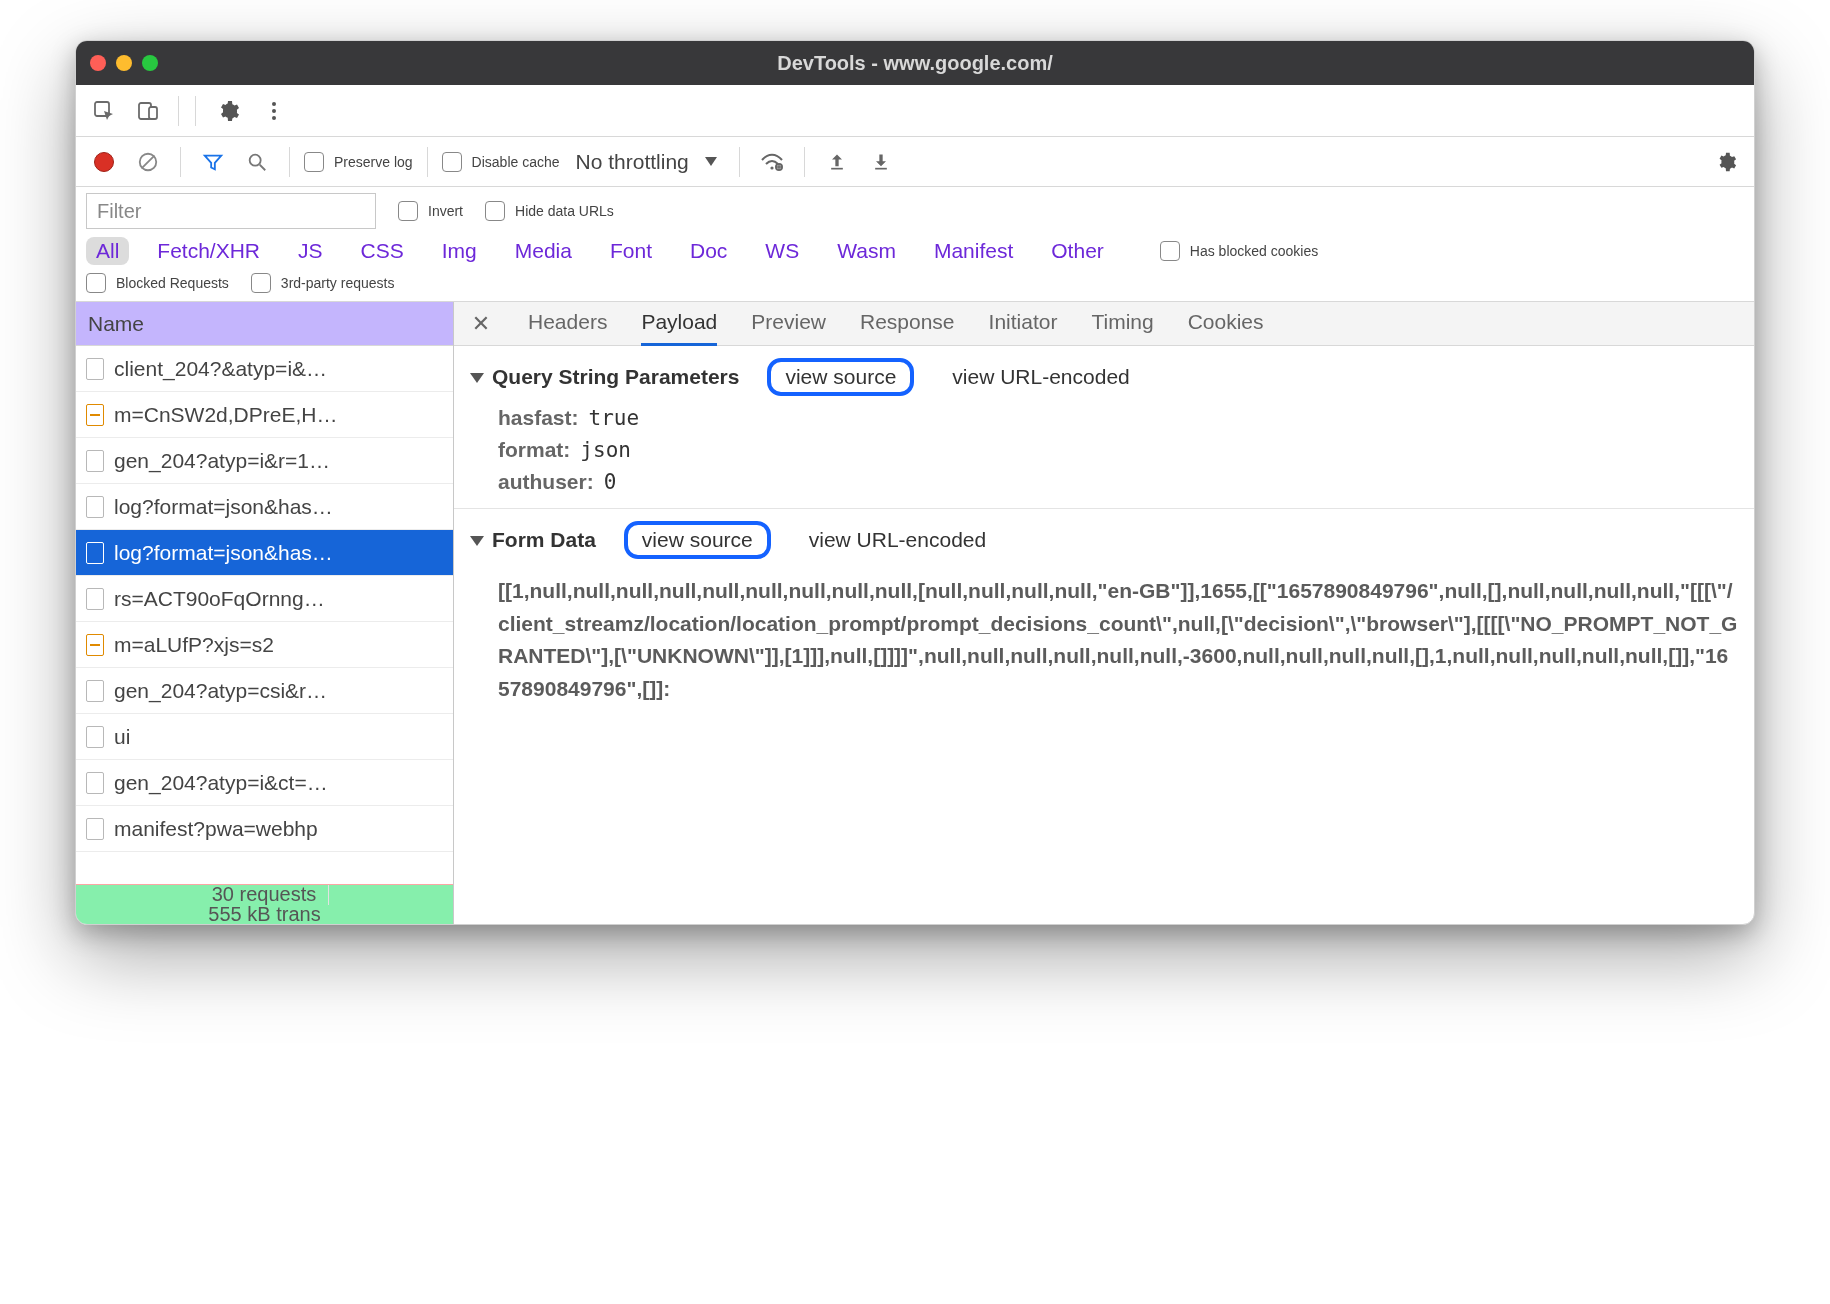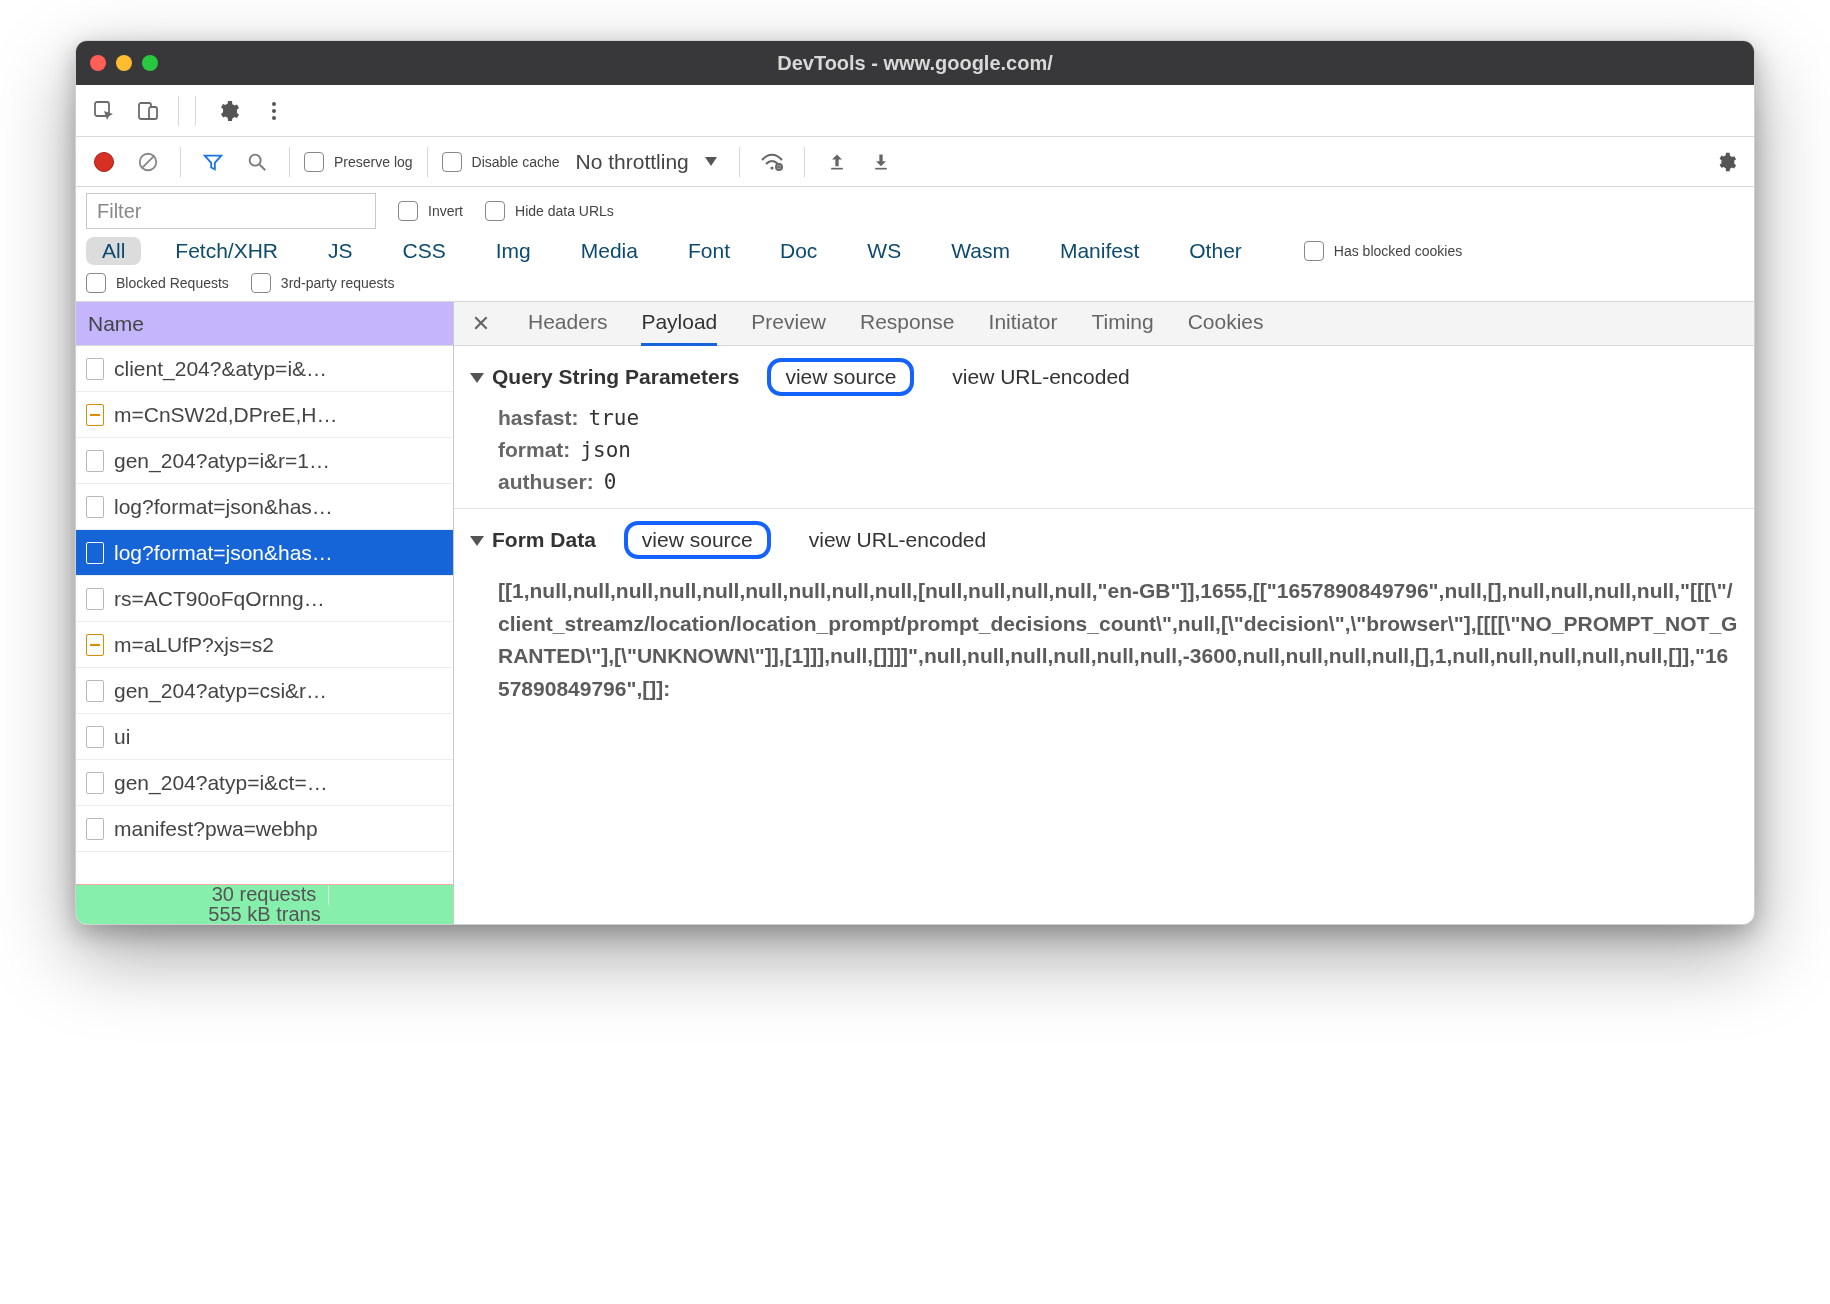--- a/index.html
+++ b/index.html
@@ -110,21 +110,21 @@
     color: #444;
   }
   .filter-row1 { display: flex; align-items: center; gap: 22px; }
   .filter-input {
     width: 290px; height: 36px; border: 1px solid #c8c8c8; border-radius: 0;
     padding: 0 10px; font-size: 20px; color: #888;
     display: flex; align-items: center;
   }
   .filter-row2 { display: flex; align-items: center; gap: 18px; flex-wrap: wrap; font-size: 21px; }
   .pill {
-    padding: 2px 16px; border-radius: 8px; color: #0c4a6e;
+    padding: 2px 10px; border-radius: 8px; color: #6d28d9;
   }
   .pill.active { background: #dcdcdc; }
   .filter-row3 { display: flex; align-items: center; gap: 22px; font-size: 21px; }
   
   .body-split { display: flex; height: 622px; }
   .req-list {
     width: 378px;
     border-right: 1px solid #c8c8c8;
     display: flex; flex-direction: column;
     min-width: 0;

